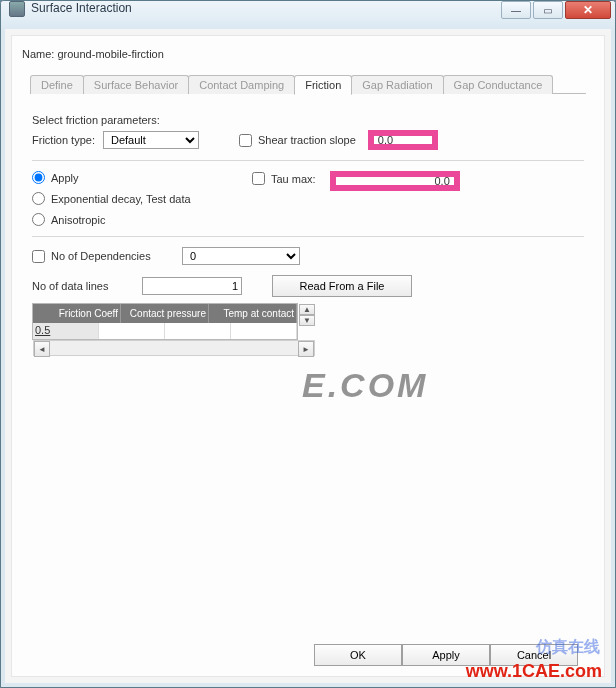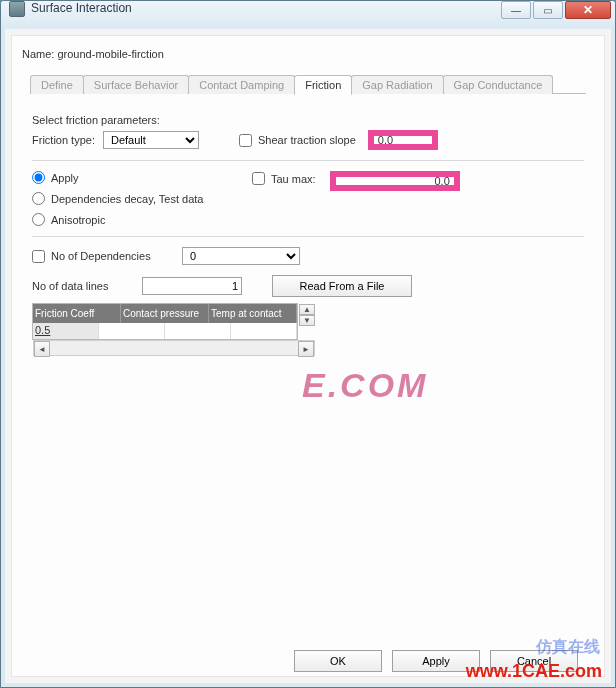--- a/index.html
+++ b/index.html
@@ -159,21 +159,21 @@
   }
   .data-table .hdr {
     display: flex;
     background: #7a7a7a;
     color: #fff;
     font-size: 10px;
   }
   .data-table .hdr div {
     flex: 1;
     padding: 4px 2px;
-    text-align: left;
+    text-align: right;
     border-right: 1px solid #9a9a9a;
     line-height: 11px;
   }
   .data-table .trow {
     display: flex; height: 16px; background: #fff;
   }
   .data-table .trow div {
     flex: 1; border-right: 1px solid #dcdcdc; padding: 1px 2px; font-size: 11px; text-decoration: underline;
   }
   .data-table .trow div.sel { background: #e8e8e8; }
@@ -194,22 +194,22 @@
   .hscroll {
     position: absolute;
     left: 0; right: -18px; bottom: -17px;
     height: 16px;
     background: #efefef;
     border: 1px solid #cfcfcf;
     display: flex; justify-content: space-between;
   }
   .dlg-btns {
     position: absolute;
-    right: 26px; bottom: 4px;
-    display: flex; gap: 10px;
+    right: 26px; bottom: 10px;
+    display: flex; gap: 0;
   }
   .dlg-btns .btn { width: 88px; height: 22px; }
   .watermark {
     position: absolute;
     right: 14px; bottom: 6px;
     color: #e02314;
     font-family: Arial, sans-serif;
     font-size: 18px; font-weight: bold;
     pointer-events: none;
   }
@@ -217,21 +217,21 @@
     position: absolute;
     right: 16px; bottom: 30px;
     color: #3b66e0;
     opacity: 0.5;
     font-family: "Microsoft YaHei", Arial, sans-serif;
     font-size: 16px; font-weight: bold;
     pointer-events: none;
   }
   .wm-ghost {
     position: absolute;
-    color: #be185d;
+    color: #404040;
     font-size: 34px;
     font-weight: bold;
     letter-spacing: 3px;
     pointer-events: none;
     font-style: italic;
     opacity: 0.55;
   }
 </style>
 </head>
 <body>
@@ -289,21 +289,21 @@
         <hr class="sep">
 
         <div class="row" style="align-items:flex-start">
           <div class="radio-col" style="width:220px">
             <label class="radio-row">
               <input type="radio" name="frmode" checked="" style="">
               <span>Apply</span>
             </label>
             <label class="radio-row">
               <input type="radio" name="frmode" style="">
-              <span>Dependencies decay, Test data</span>
+              <span>Exponential decay, Test data</span>
             </label>
             <label class="radio-row">
               <input type="radio" name="frmode" style="">
               <span>Anisotropic</span>
             </label>
           </div>
           <div style="padding-top:0">
             <label class="chk">
               <input type="checkbox" style="">
               <span>Tau max:</span>

